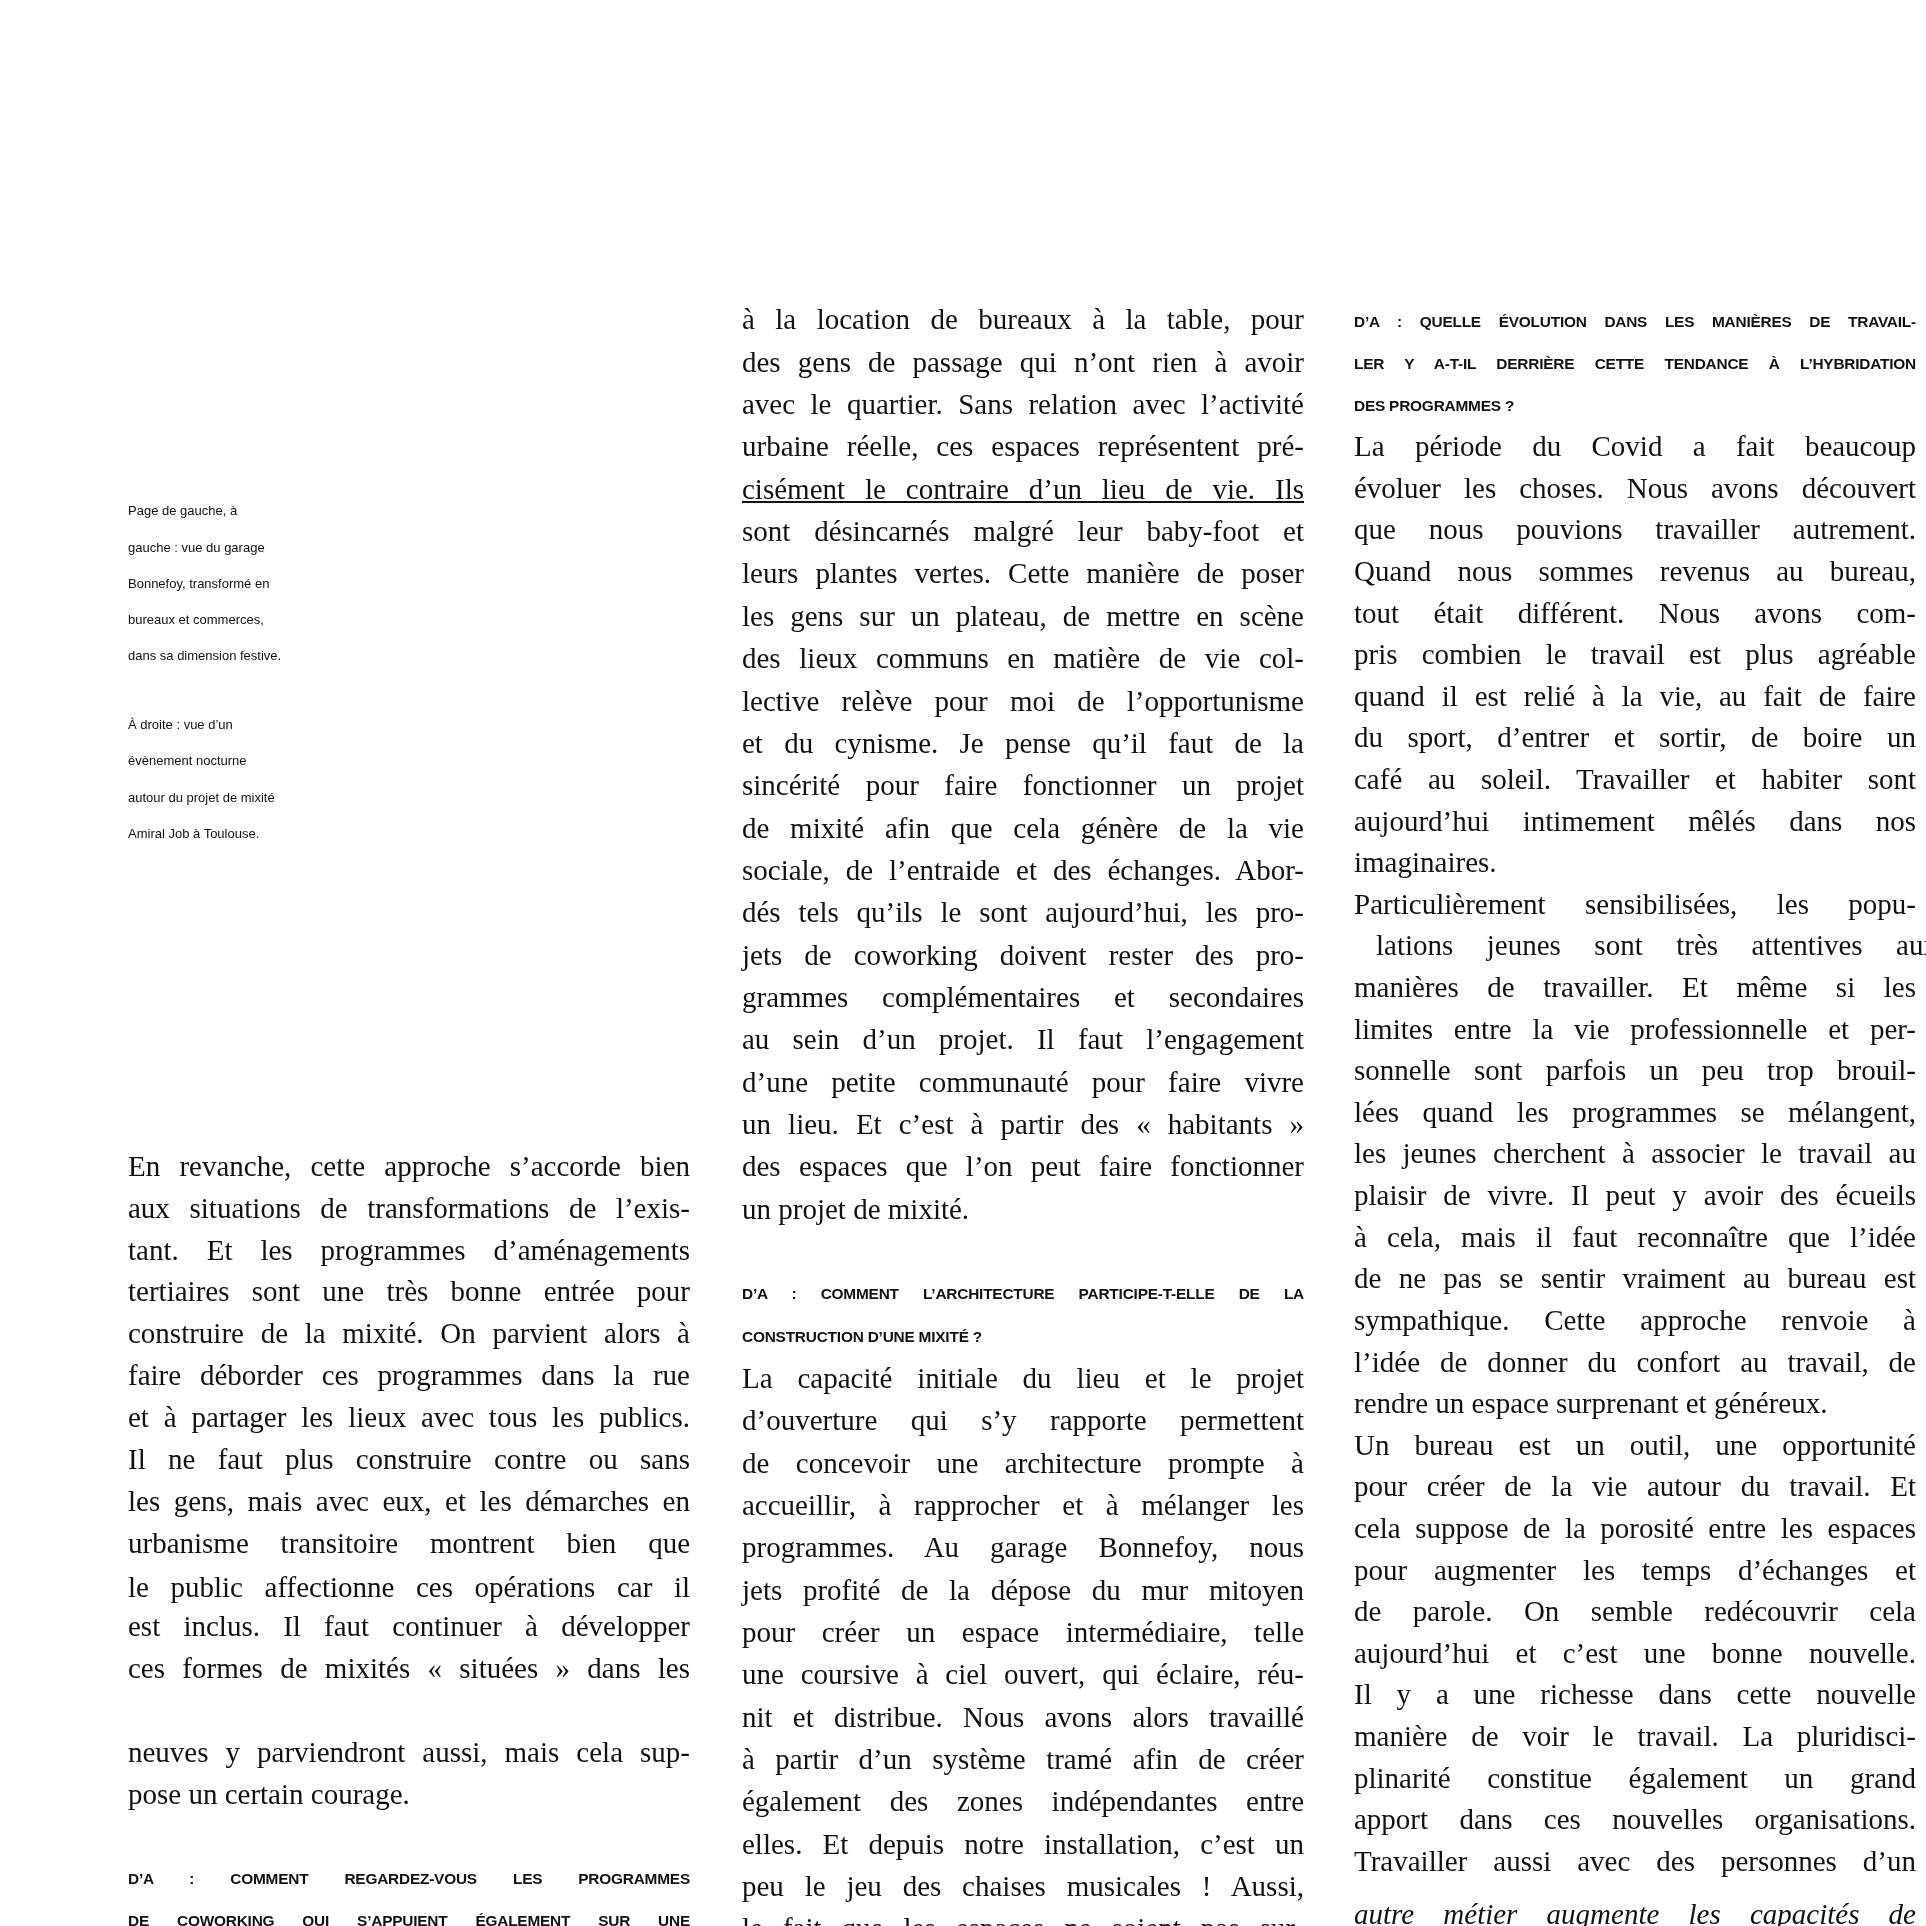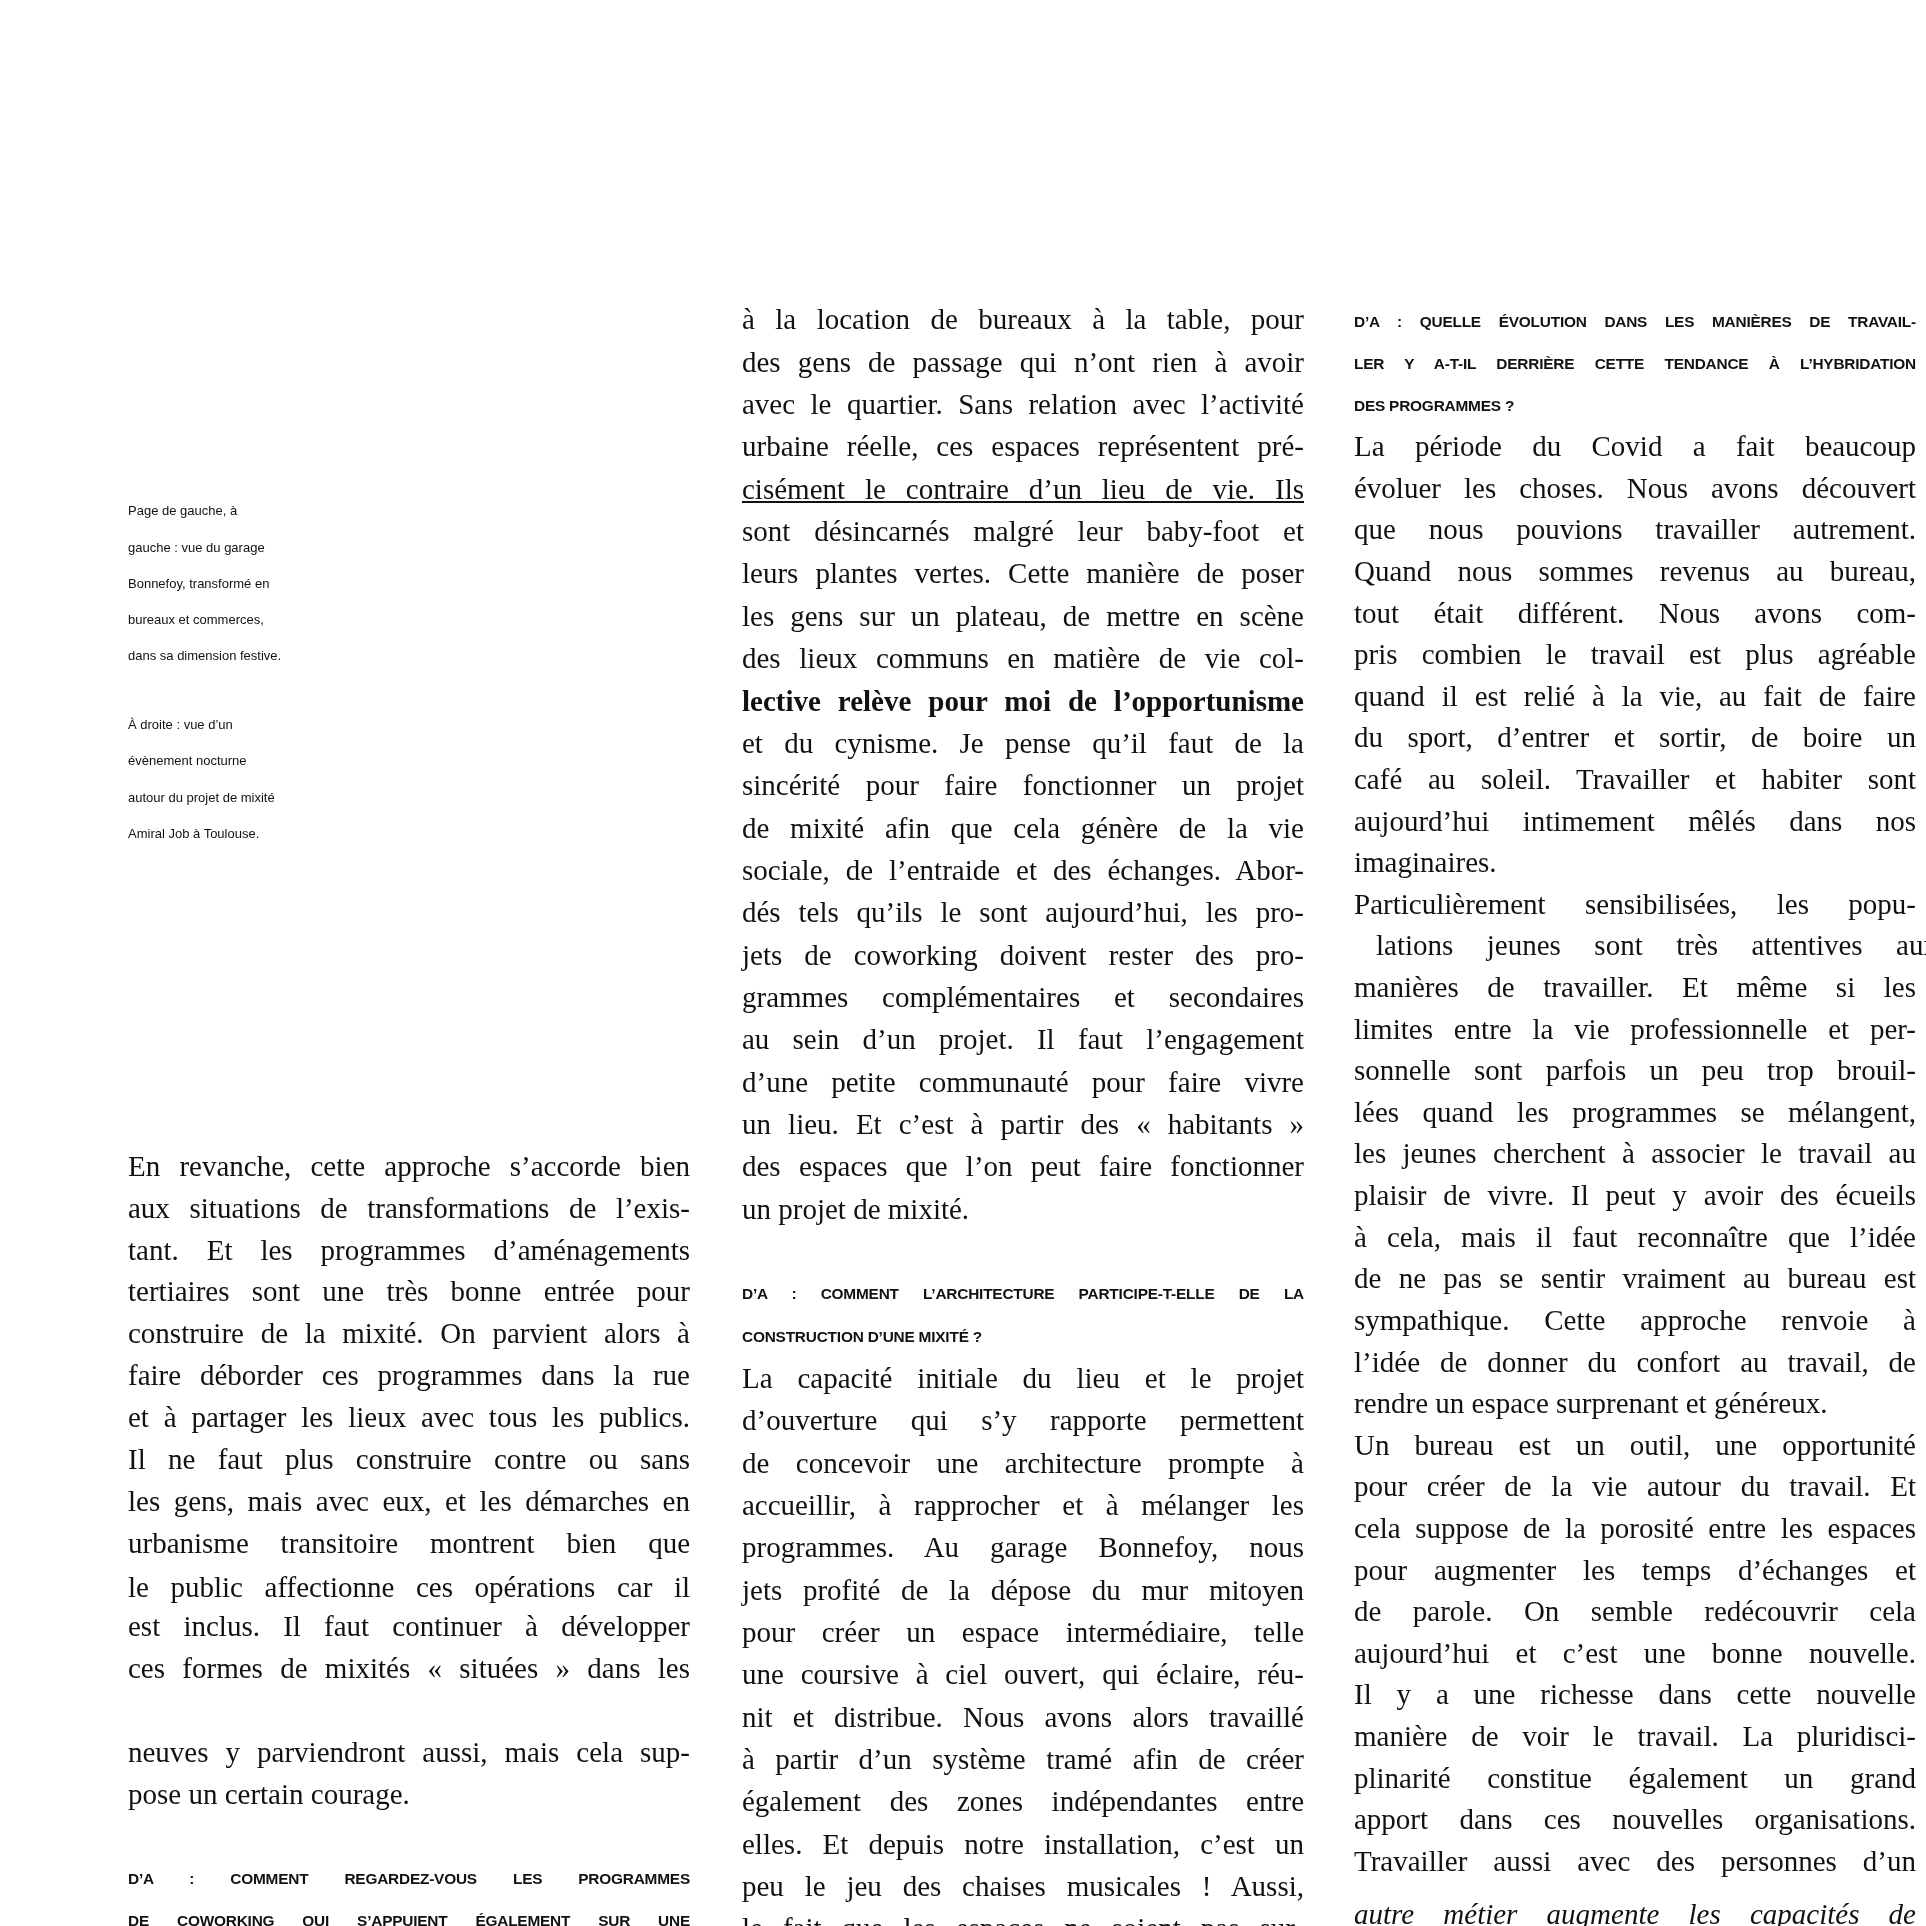--- a/index.html
+++ b/index.html
@@ -83,21 +83,21 @@
   <div class="col" id="col-1" style="left: 742px;">
       <div class="line body-line" style="top: 300px;">à la location de bureaux à la table, pour</div>
       <div class="line body-line" style="top: 343px;">des gens de passage qui n’ont rien à avoir</div>
       <div class="line body-line" style="top: 385px;">avec le quartier. Sans relation avec l’activité</div>
       <div class="line body-line" style="top: 427px;">urbaine réelle, ces espaces représentent pré-</div>
       <div class="line body-line" style="top: 470px; text-decoration: underline;">cisément le contraire d’un lieu de vie. Ils</div>
       <div class="line body-line" style="top: 512px;">sont désincarnés malgré leur baby-foot et</div>
       <div class="line body-line" style="top: 554px;">leurs plantes vertes. Cette manière de poser</div>
       <div class="line body-line" style="top: 597px;">les gens sur un plateau, de mettre en scène</div>
       <div class="line body-line" style="top: 639px;">des lieux communs en matière de vie col-</div>
-      <div class="line body-line" style="top: 682px; font-weight: bold;">lective relève pour moi de l’opportunisme</div>
+      <div class="line body-line" style="top: 682px;">lective relève pour moi de l’opportunisme</div>
       <div class="line body-line" style="top: 724px;">et du cynisme. Je pense qu’il faut de la</div>
       <div class="line body-line" style="top: 766px;">sincérité pour faire fonctionner un projet</div>
       <div class="line body-line" style="top: 809px;">de mixité afin que cela génère de la vie</div>
       <div class="line body-line" style="top: 851px;">sociale, de l’entraide et des échanges. Abor-</div>
       <div class="line body-line" style="top: 893px;">dés tels qu’ils le sont aujourd’hui, les pro-</div>
       <div class="line body-line" style="top: 936px;">jets de coworking doivent rester des pro-</div>
       <div class="line body-line" style="top: 978px;">grammes complémentaires et secondaires</div>
       <div class="line body-line" style="top: 1020px;">au sein d’un projet. Il faut l’engagement</div>
       <div class="line body-line" style="top: 1063px;">d’une petite communauté pour faire vivre</div>
       <div class="line body-line" style="top: 1105px;">un lieu. Et c’est à partir des « habitants »</div>

